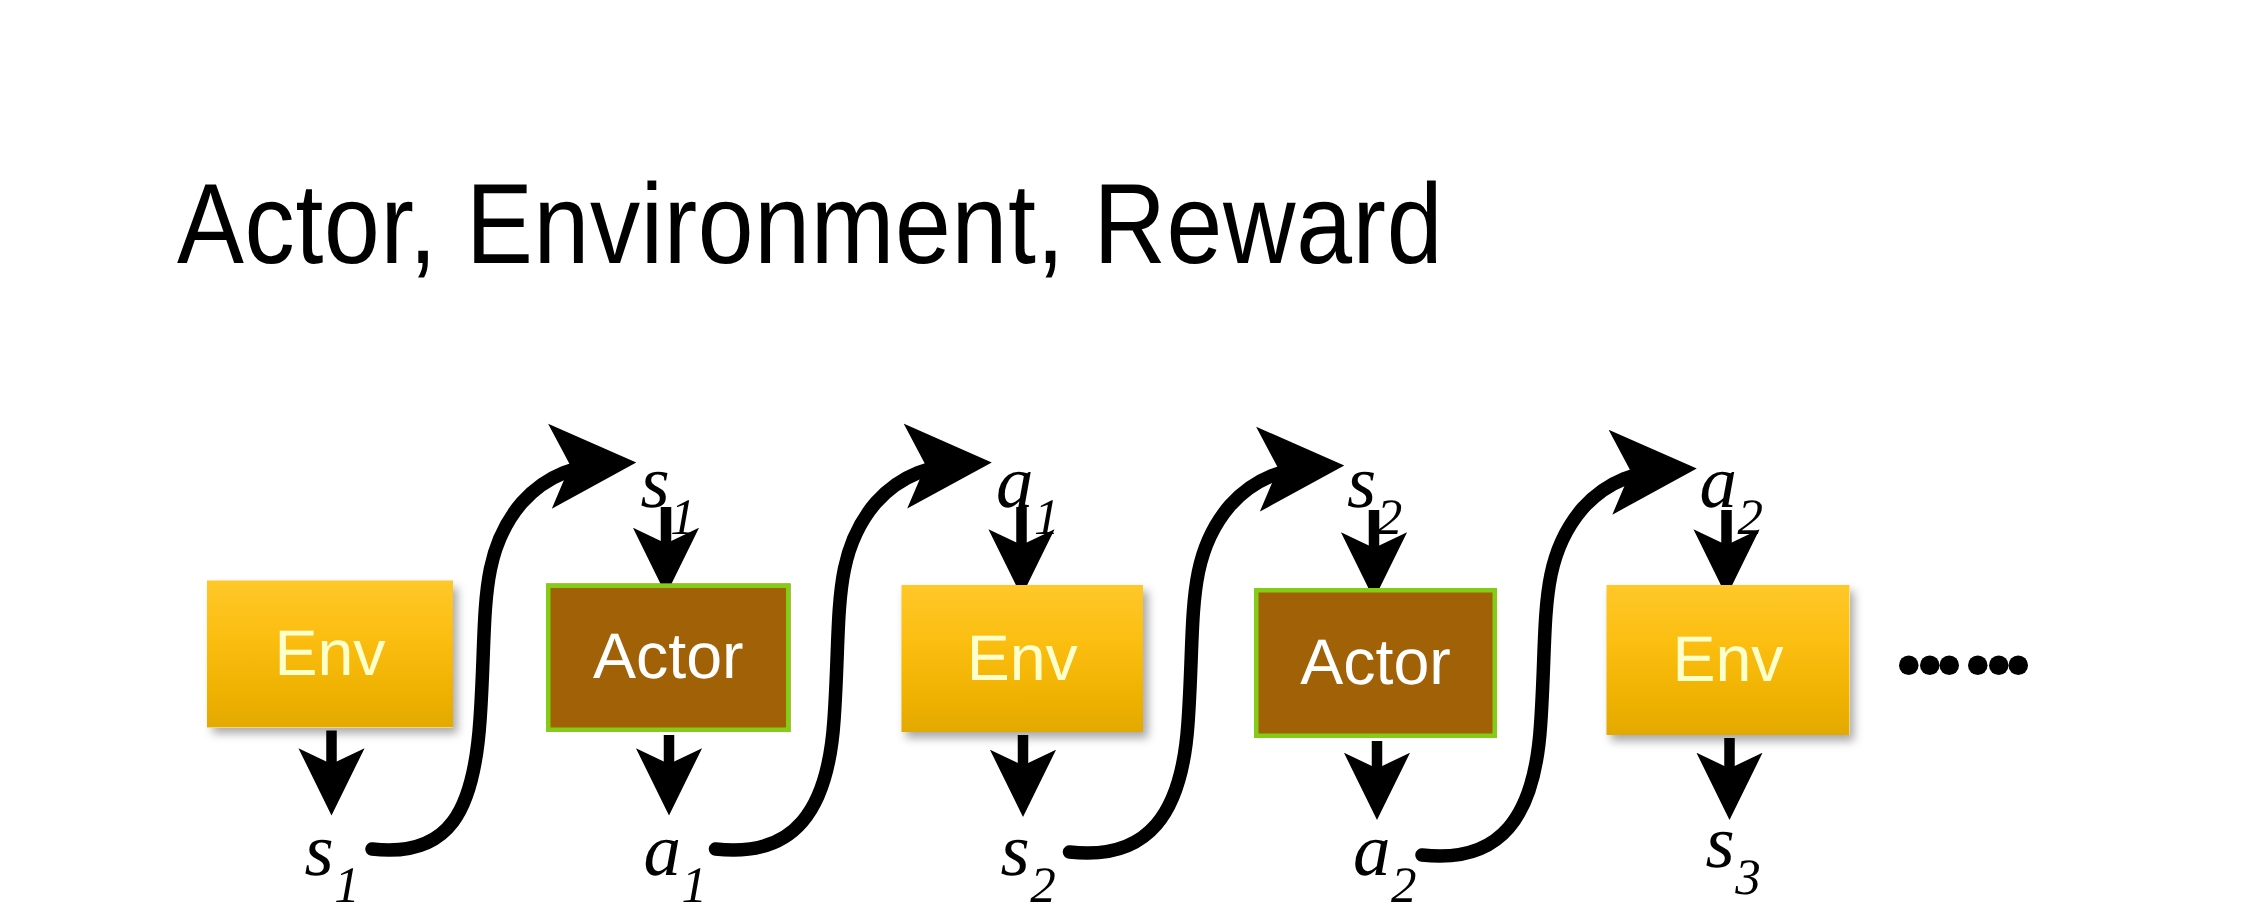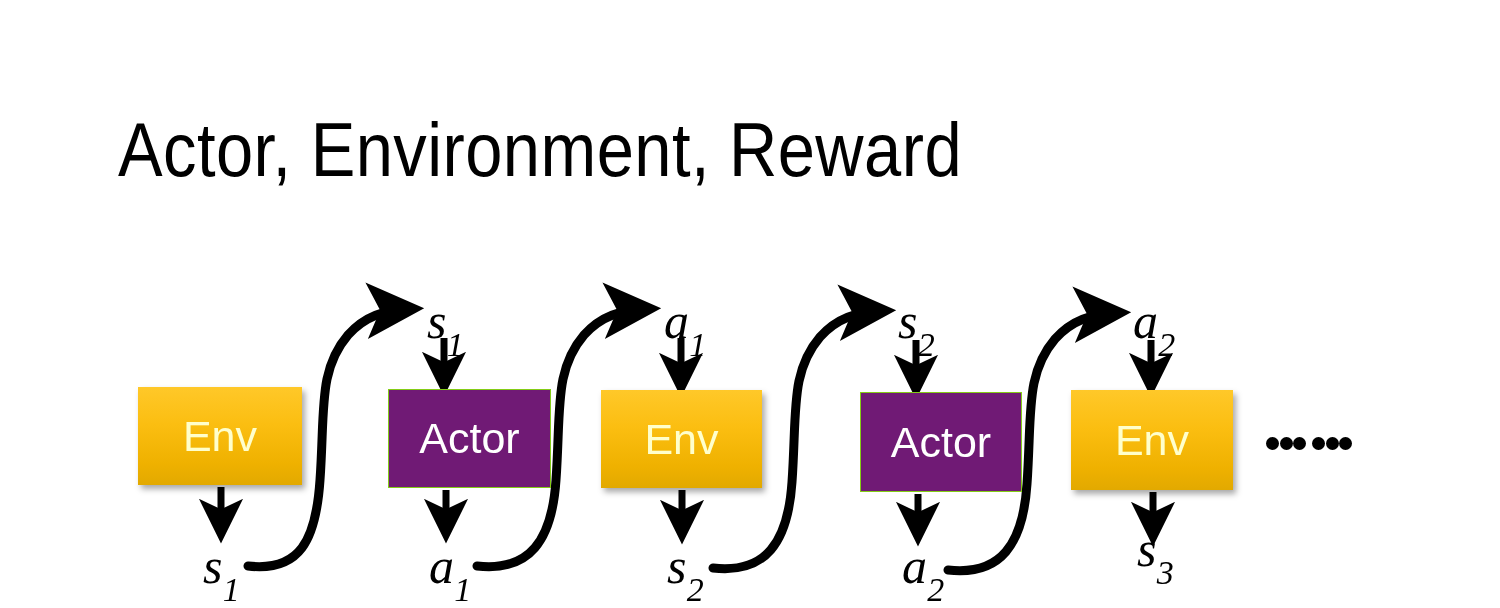--- a/index.html
+++ b/index.html
@@ -48,24 +48,23 @@
     align-items: center;
     justify-content: center;
     box-sizing: border-box;
   }
   .node-box.env {
     background: linear-gradient(180deg, #FFC829 0%, #FBBE11 38%, #EFB100 78%, #E2A900 100%);
     box-shadow: 3px 4px 6px rgba(0,0,0,0.34);
     border: none;
   }
   .node-box.actor {
-    background: #701a75;
-    border: 1px solid #84cc16;
+    background: #a16207;
+    border: 3px solid #84cc16;
     box-shadow: none;
-    margin-left: 24px;
   }
   .node-label {
     font-family: "Liberation Sans", sans-serif;
     font-size: 43px;
     font-weight: 400;
     line-height: 1;
     user-select: none;
   }
   .node-box.env .node-label { color: #FFFFCC; }
   .node-box.actor .node-label { color: #FFFFFF; }
@@ -187,21 +186,21 @@
   </div>
   <div class="var-label" style="left:429px;  top:541px;">
     <span>a</span><span class="sub">1</span>
   </div>
   <div class="var-label" style="left:667px;  top:541px;">
     <span>s</span><span class="sub">2</span>
   </div>
   <div class="var-label" style="left:902px;  top:541px;">
     <span>a</span><span class="sub">2</span>
   </div>
-  <div class="var-label" style="left:1137px; top:524px;">
+  <div class="var-label" style="left:1137px; top:536px;">
     <span>s</span><span class="sub">3</span>
   </div>
 
   <div id="ellipsis-dots">
     <span class="dot"></span>
     <span class="dot"></span>
     <span class="dot"></span>
     <span class="gap"></span>
     <span class="dot"></span>
     <span class="dot"></span>

